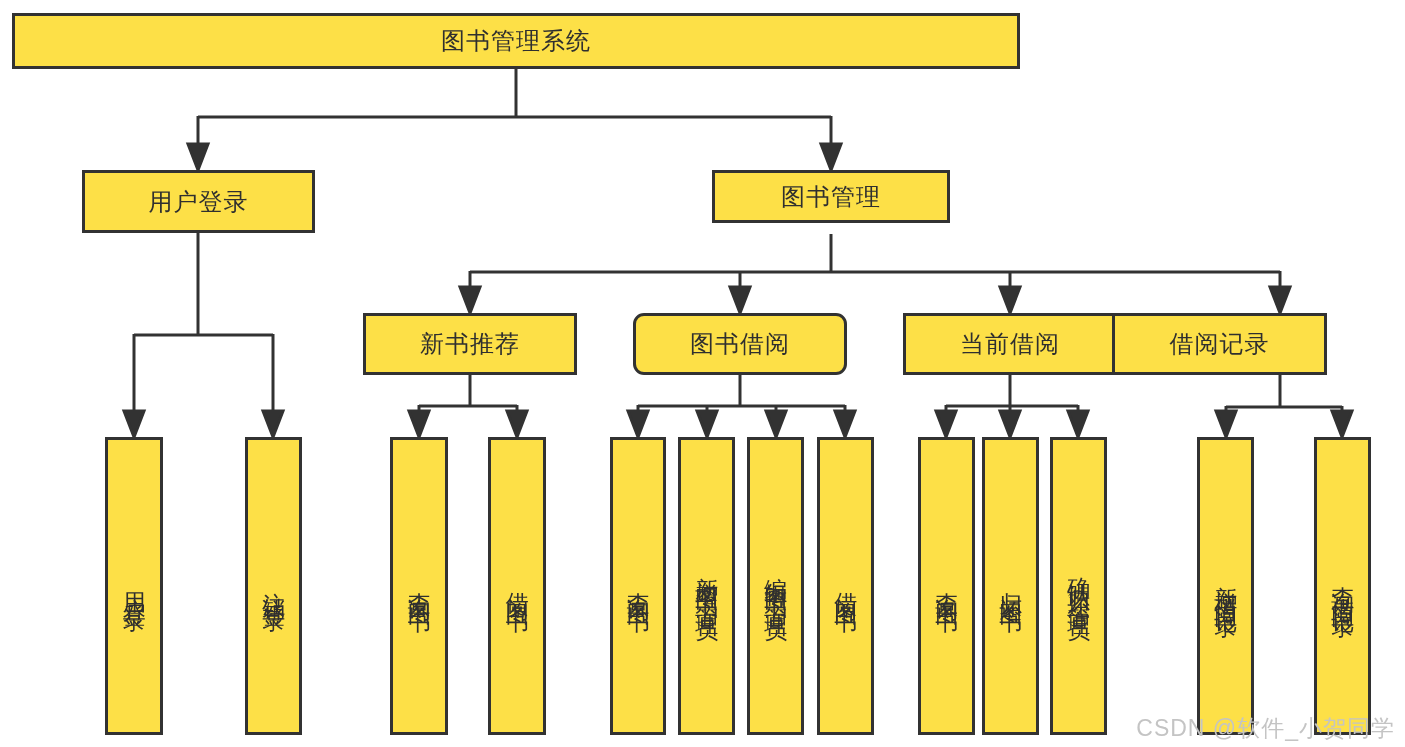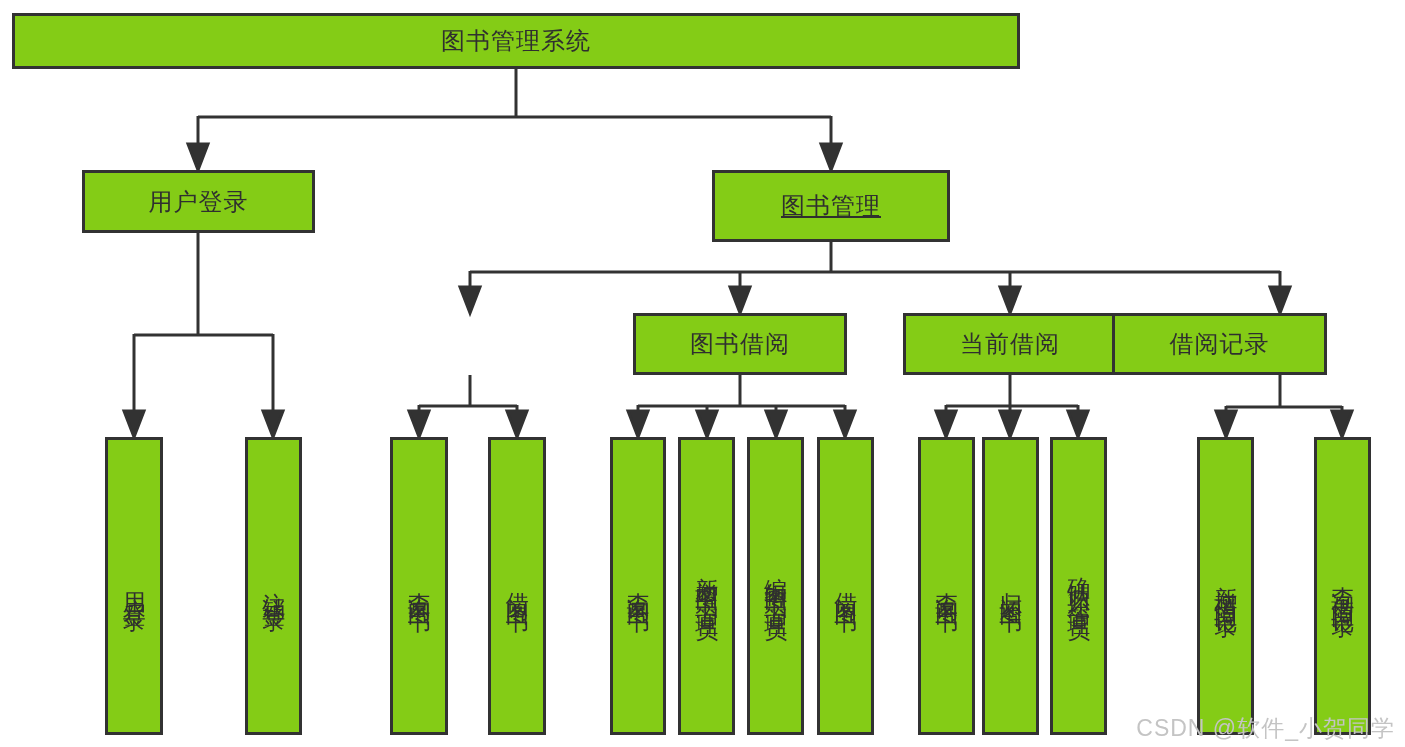--- a/index.html
+++ b/index.html
@@ -10,21 +10,21 @@
     background: #ffffff;
     font-family: "Liberation Sans", sans-serif;
     color: #2f2f2f;
     overflow: hidden;
   }
   svg.wires { position: absolute; left: 0; top: 0; width: 1405px; height: 747px; }
   .node {
     position: absolute;
     box-sizing: border-box;
     border: 3px solid #323232;
-    background: #84cc16;
+    background: #fde047;
     display: flex;
     align-items: center;
     justify-content: center;
   }
   .node .h {
     font-size: 24px;
     letter-spacing: 1px;
     white-space: nowrap;
   }
   .node .v {
@@ -120,25 +120,28 @@
     </g>
   </svg>
 
   <div class="node" style="left:12px; top:13px; width:1008px; height:56px;">
     <span class="h root-label">图书管理系统</span>
   </div>
 
   <div class="node" style="left:82px; top:170px; width:233px; height:63px;">
     <span class="h">用户登录</span>
   </div>
-  <div class="node" style="left:712px; top:170px; width:238px; height:72px;text-decoration:underline;">
+  <div class="node" style="left:712px; top:170px; width:238px; height:53px;">
     <span class="h">图书管理</span>
   </div>
 
-  <div class="node" style="left:633px; top:313px; width:214px; height:62px;">
+  <div class="node" style="left:363px; top:313px; width:214px; height:62px;">
+    <span class="h">新书推荐</span>
+  </div>
+  <div class="node" style="left:633px; top:313px; width:214px; height:62px;border-radius:11px;">
     <span class="h">图书借阅</span>
   </div>
   <div class="node" style="left:903px; top:313px; width:214px; height:62px;">
     <span class="h">当前借阅</span>
   </div>
   <div class="node" style="left:1112px; top:313px; width:215px; height:62px;">
     <span class="h">借阅记录</span>
   </div>
 
   <div class="node" style="left:105px; top:437px; width:58px; height:298px;">

